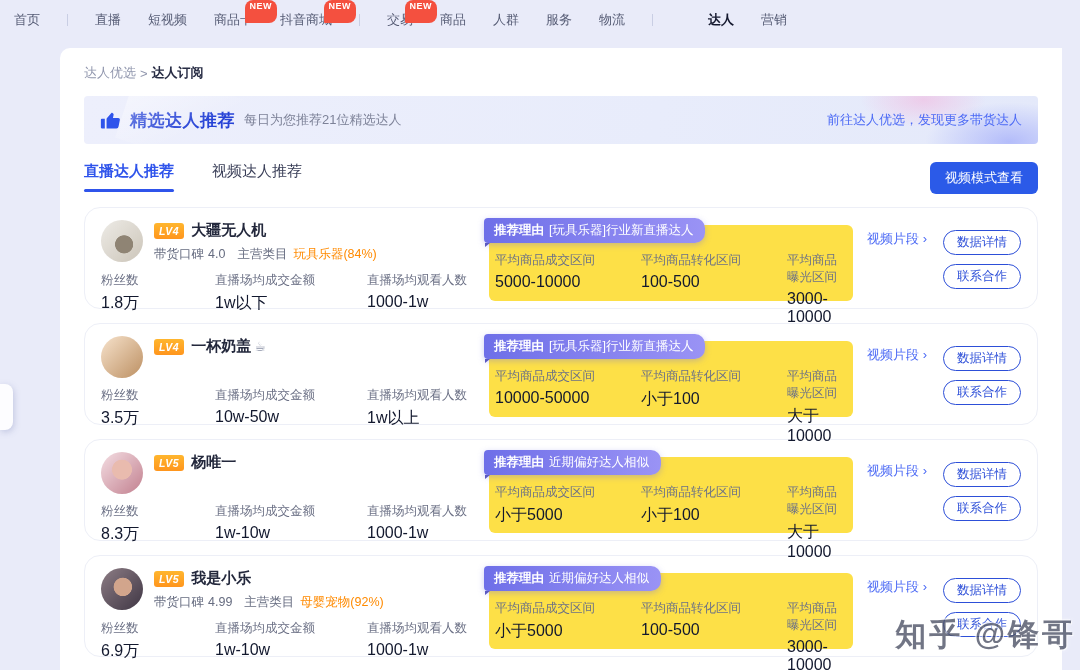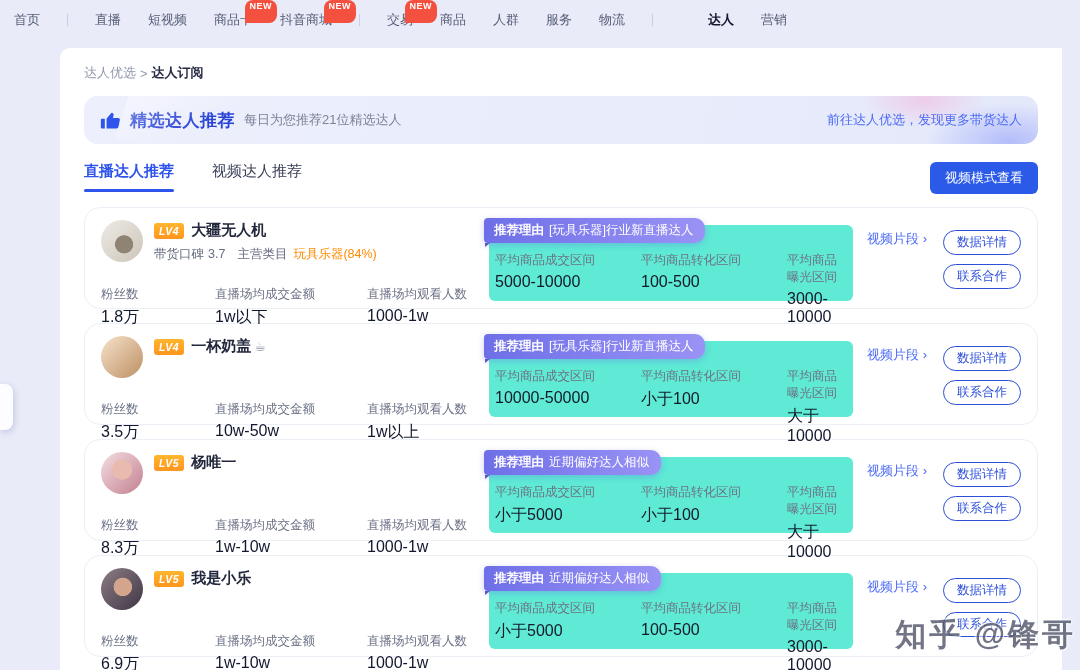--- a/index.html
+++ b/index.html
@@ -25,21 +25,21 @@
     position:absolute; left:60px; right:18px; top:48px; bottom:0;
     background:#fff; border-radius:10px 0 0 0; padding:16px 24px 0;
   }
 
   .breadcrumb { font-size:13px; color:#9096ad; display:flex; align-items:center; gap:4px; }
   .breadcrumb .crumb { cursor:pointer; }
   .breadcrumb .current { color:#272c44; font-weight:700; cursor:default; }
 
   
   .banner {
-    margin-top:14px; height:48px; border-radius:14px; display:flex; align-items:center;
+    margin-top:14px; height:48px; border-radius:4px; display:flex; align-items:center;
     padding:0 16px; position:relative; overflow:hidden;
     background:
       radial-gradient(90px 40px at 88% 8%, rgba(246,168,214,.45), transparent 70%),
       radial-gradient(120px 56px at 97% 95%, rgba(140,152,250,.55), transparent 70%),
       linear-gradient(100deg,#edeffc 0%,#e8ecfb 60%,#e4e9fa 100%);
   }
   .banner::before { 
     content:""; position:absolute; left:40px; top:-14px; width:120px; height:76px;
     background:linear-gradient(135deg, rgba(255,255,255,.55), rgba(255,255,255,0) 60%);
     transform:rotate(18deg);
@@ -78,30 +78,30 @@
     background:linear-gradient(180deg,#ffb62e,#ff951d); color:#fff;
     font-size:10.5px; font-weight:700; font-style:italic;
     padding:2px 5px; border-radius:3px; letter-spacing:.5px;
   }
   .name { margin-left:7px; font-size:15px; font-weight:700; color:#23283c; }
   .name-suffix { margin-left:3px; font-size:13px; color:#8b92a6; }
   .meta-row { margin-top:6px; font-size:12.5px; color:#666c80; white-space:nowrap; }
   .meta-row .val { margin-left:4px; }
   .meta-row .cat-label { margin-left:12px; }
   .meta-row .cat { margin-left:6px; color:#ff8a00; }
-  .stats { display:flex; margin-top:23px; }
+  .stats { display:flex; margin-top:9px; }
   .stat:nth-child(1) { width:114px; }
   .stat:nth-child(2) { width:152px; }
   .stat:nth-child(3) { flex:1; }
   .stat-label { font-size:12.5px; color:#6c7186; }
   .stat-value { margin-top:4px; font-size:16px; color:#12182e; }
 
   .recbox {
     flex:1; margin-left:16px; margin-top:5px; height:76px;
-    background:#5eead4; border-radius:6px; position:relative;
+    background:#fde047; border-radius:6px; position:relative;
     padding:27px 10px 0 6px;
   }
   .badge {
     position:absolute; top:-7px; left:-5px;
     background:linear-gradient(90deg,#6e6fe8,#9a93f5); color:#fff;
     border-radius:4px 10px 10px 4px; padding:4px 12px 4px 10px;
     font-size:12.5px; box-shadow:0 2px 6px rgba(110,110,230,.35); white-space:nowrap;
   }
   .badge b { font-weight:700; margin-right:5px; }
   .badge::after { content:""; position:absolute; left:1px; bottom:-4px;
@@ -230,21 +230,21 @@
     <div class="cleft">
       <div class="profile">
         <div class="avatar a0"></div>
         <div class="info">
           <div class="name-row">
             <span class="lv">LV4</span>
             <span class="name">大疆无人机</span>
             <span class="name-suffix"></span>
           </div>
           <div class="meta-row">
-            <span>带货口碑</span><span class="val">3.7</span><span class="cat-label">主营类目</span><span class="cat">玩具乐器(84%)</span>
+            <span>带货口碑</span><span class="val">4.0</span><span class="cat-label">主营类目</span><span class="cat">玩具乐器(84%)</span>
           </div>
         </div>
       </div>
       <div class="stats">
         <div class="stat">
           <div class="stat-label">粉丝数</div>
           <div class="stat-value">1.8万</div>
         </div>
         <div class="stat">
           <div class="stat-label">直播场均成交金额</div>
@@ -397,20 +397,23 @@
   <article class="card">
     <div class="cleft">
       <div class="profile">
         <div class="avatar a3"></div>
         <div class="info">
           <div class="name-row">
             <span class="lv">LV5</span>
             <span class="name">我是小乐</span>
             <span class="name-suffix"></span>
           </div>
+          <div class="meta-row">
+            <span>带货口碑</span><span class="val">4.99</span><span class="cat-label">主营类目</span><span class="cat">母婴宠物(92%)</span>
+          </div>
         </div>
       </div>
       <div class="stats">
         <div class="stat">
           <div class="stat-label">粉丝数</div>
           <div class="stat-value">6.9万</div>
         </div>
         <div class="stat">
           <div class="stat-label">直播场均成交金额</div>
           <div class="stat-value">1w-10w</div>

